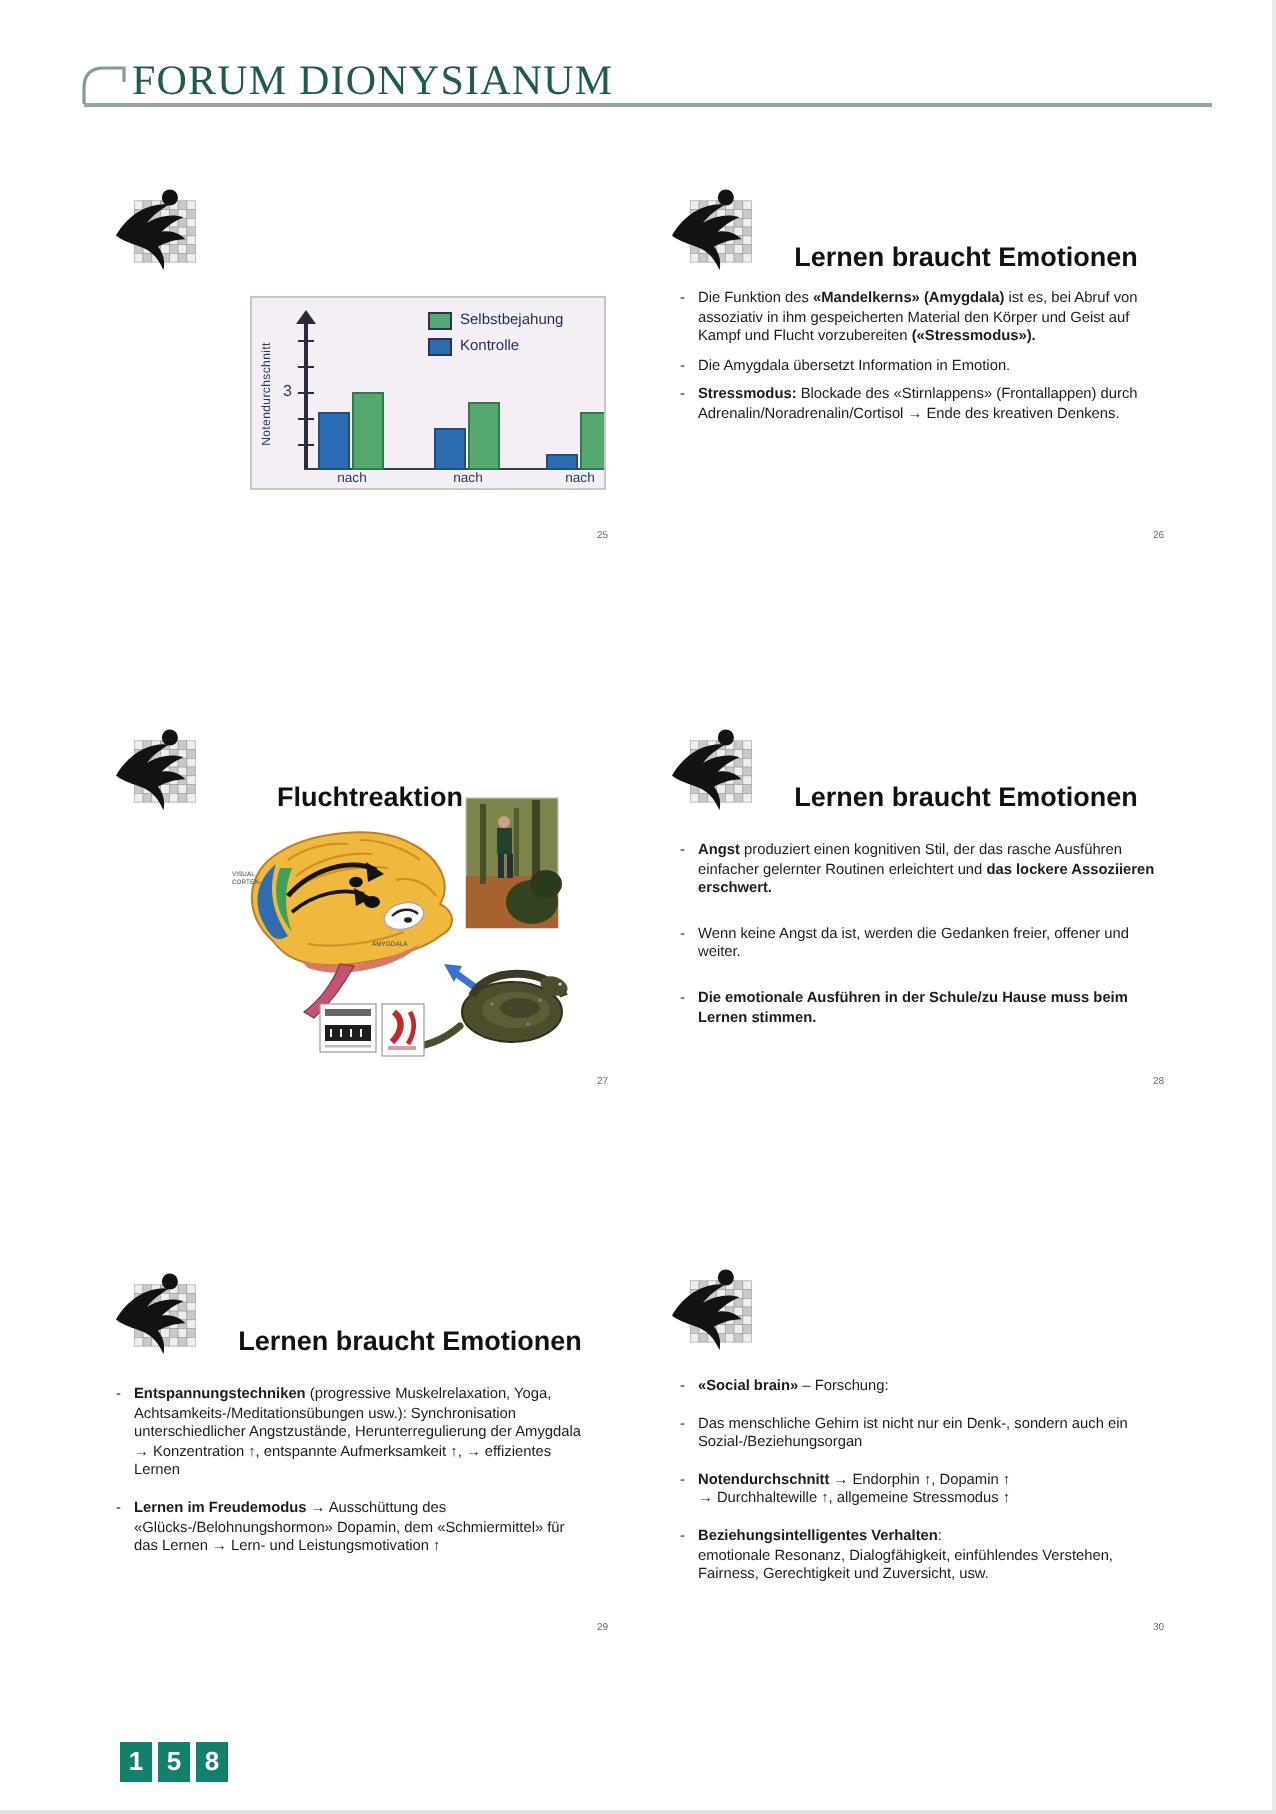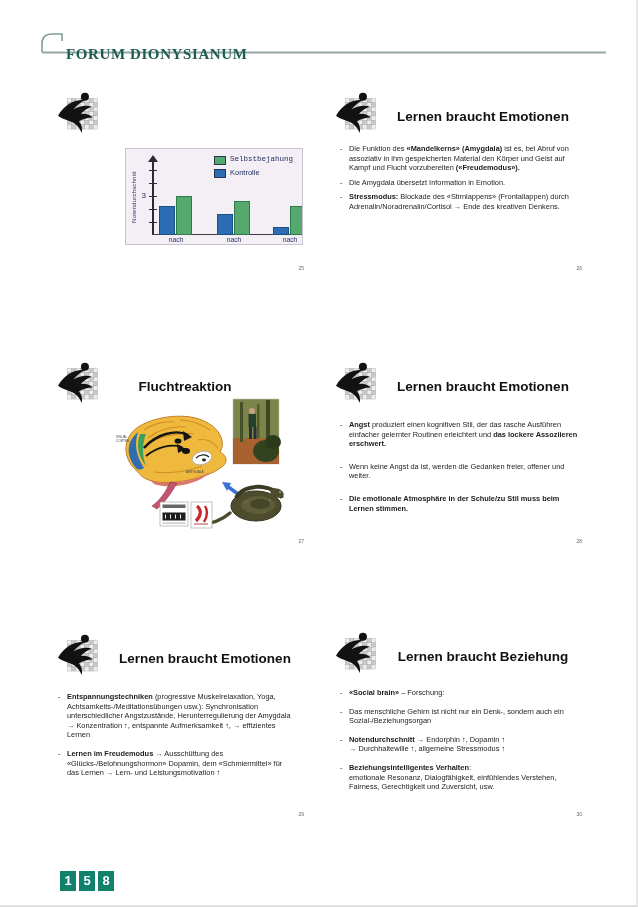--- a/index.html
+++ b/index.html
@@ -3,27 +3,27 @@
 <meta charset="utf-8">
 <style>
   html,body{margin:0;padding:0;background:#ffffff;}
   body{width:638px;height:907px;position:relative;overflow:hidden;
        font-family:"Liberation Sans","DejaVu Sans",sans-serif;color:#1a1a1a;}
   .scan-edge-r{position:absolute;right:0;top:0;width:2px;height:100%;background:#e9e9e9;}
   .scan-edge-b{position:absolute;left:0;bottom:0;width:100%;height:2px;background:#e2e2e2;}
 
   
   .hdr-deco{position:absolute;left:0;top:0;}
-  .hdr-title{position:absolute;left:66px;top:46px;
+  .hdr-title{position:absolute;left:66px;top:28px;
              font-family:"Liberation Serif","DejaVu Serif",serif;
-             font-weight:bold;font-size:15px;letter-spacing:.6px;color:#1e5b50;}
+             font-weight:normal;font-size:21px;letter-spacing:.6px;color:#1e5b50;}
 
   
   .slide{position:absolute;width:252px;}
-  .slide-head{display:flex;align-items:center;height:46px;}
+  .slide-head{display:flex;align-items:flex-end;height:46px;}
   .logo{width:46px;height:42px;flex:0 0 46px;}
   .slide-title{flex:1;text-align:center;font-weight:bold;font-size:13.5px;color:#111;
                padding-top:6px;}
   .bullets{margin-top:8px;width:238px;margin-left:6px;}
   .bullet{display:flex;font-size:7.4px;line-height:9.6px;color:#1c1c1c;}
   .bullet .dash{flex:0 0 9px;}
   .bullet .btxt{flex:1;white-space:pre-wrap;}
   .bullet .b{font-weight:bold;text-align:center;}
   .gap-sm .bullet{margin-bottom:5px;}
   .gap-md .bullet{margin-bottom:9px;}
@@ -142,38 +142,38 @@
       <div class="c-bar" style="left: 33px; height: 28.6px; background: rgb(43, 108, 179); border: 1px solid rgb(27, 79, 134);"></div>
       <div class="c-bar" style="left: 50px; height: 39px; background: rgb(85, 169, 110); border: 1px solid rgb(46, 122, 74);"></div>
       <div class="c-cat" style="left: 20px;">nach<br>Monaten</div>
       <div class="c-bar" style="left: 91px; height: 20.8px; background: rgb(43, 108, 179); border: 1px solid rgb(27, 79, 134);"></div>
       <div class="c-bar" style="left: 108px; height: 33.8px; background: rgb(85, 169, 110); border: 1px solid rgb(46, 122, 74);"></div>
       <div class="c-cat" style="left: 78px;">nach<br>1 Jahr</div>
       <div class="c-bar" style="left: 147px; height: 7.8px; background: rgb(43, 108, 179); border: 1px solid rgb(27, 79, 134);"></div>
       <div class="c-bar" style="left: 164px; height: 28.6px; background: rgb(85, 169, 110); border: 1px solid rgb(46, 122, 74);"></div>
       <div class="c-cat" style="left: 134px;">nach<br>2 Jahren</div>
       <div class="c-leg-sw" style="left: 88px; top: 7px; background: rgb(85, 169, 110);"></div>
-      <div class="c-leg-tx" style="left: 104px; top: 6px; font-family: Liberation Mono, monospace;">Selbstbejahung</div>
+      <div class="c-leg-tx" style="left: 104px; top: 6px;">Selbstbejahung</div>
       <div class="c-leg-sw" style="left: 88px; top: 20px; background: rgb(43, 108, 179);"></div>
       <div class="c-leg-tx" style="left: 104px; top: 19px;">Kontrolle</div>
     </div>
   <div class="slide-num">25</div>
 </div>
 
 <div class="slide" style="left:334px;top:90px;height:185px;">
   <div class="slide-head">
     <svg class="logo" viewBox="0 0 50 46">
         <use href="#logo-sym"></use>
       </svg>
     <div class="slide-title">Lernen braucht Emotionen</div>
   </div>
   <div class="bullets gap-sm">
       <div class="bullet">
         <span class="dash">-</span>
-        <span class="btxt"><span>Die Funktion des </span><span class="b">«Mandelkerns» (Amygdala)</span><span> ist es, bei Abruf von assoziativ in ihm gespeicherten Material den Körper und Geist auf Kampf und Flucht vorzubereiten </span><span class="b">(«Freudemodus»).</span></span>
+        <span class="btxt"><span>Die Funktion des </span><span class="b">«Mandelkerns» (Amygdala)</span><span> ist es, bei Abruf von assoziativ in ihm gespeicherten Material den Körper und Geist auf Kampf und Flucht vorzubereiten </span><span class="b">(«Stressmodus»).</span></span>
       </div>
       <div class="bullet">
         <span class="dash">-</span>
         <span class="btxt"><span>Die Amygdala übersetzt Information in Emotion.</span></span>
       </div>
       <div class="bullet">
         <span class="dash">-</span>
         <span class="btxt"><span class="b">Stressmodus:</span><span> Blockade des «Stirnlappens» (Frontallappen) durch Adrenalin/Noradrenalin/Cortisol → Ende des kreativen Denkens.</span></span>
       </div>
     </div>
@@ -281,21 +281,21 @@
       <div class="bullet">
         <span class="dash">-</span>
         <span class="btxt"><span class="b">Angst</span><span> produziert einen kognitiven Stil, der das rasche Ausführen einfacher gelernter Routinen erleichtert und </span><span class="b">das lockere Assoziieren erschwert.</span></span>
       </div>
       <div class="bullet">
         <span class="dash">-</span>
         <span class="btxt"><span>Wenn keine Angst da ist, werden die Gedanken freier, offener und weiter.</span></span>
       </div>
       <div class="bullet">
         <span class="dash">-</span>
-        <span class="btxt"><span class="b">Die emotionale Atmosphäre in der Schule/zu Stil muss beim Lernen stimmen.</span></span>
+        <span class="btxt"><span class="b">Die emotionale Ausführen in der Schule/zu Hause muss beim Lernen stimmen.</span></span>
       </div>
     </div>
   <div class="slide-num">28</div>
 </div>
 
 <div class="slide" style="left:56px;top:626px;height:195px;">
   <div class="slide-head" style="margin-top:6px;">
     <svg class="logo" viewBox="0 0 50 46">
         <use href="#logo-sym"></use>
       </svg>
@@ -312,21 +312,20 @@
       </div>
     </div>
   <div class="slide-num">29</div>
 </div>
 
 <div class="slide" style="left:334px;top:626px;height:195px;">
   <div class="slide-head" style="margin-top:4px;">
     <svg class="logo" viewBox="0 0 50 46">
         <use href="#logo-sym"></use>
       </svg>
-    <div class="slide-title">Lernen braucht Beziehung</div>
   </div>
   <div class="bullets gap-md" style="margin-top:12px;">
       <div class="bullet">
         <span class="dash">-</span>
         <span class="btxt"><span class="b">«Social brain»</span><span> – Forschung:</span></span>
       </div>
       <div class="bullet">
         <span class="dash">-</span>
         <span class="btxt"><span>Das menschliche Gehirn ist nicht nur ein Denk-, sondern auch ein Sozial-/Beziehungsorgan</span></span>
       </div>

